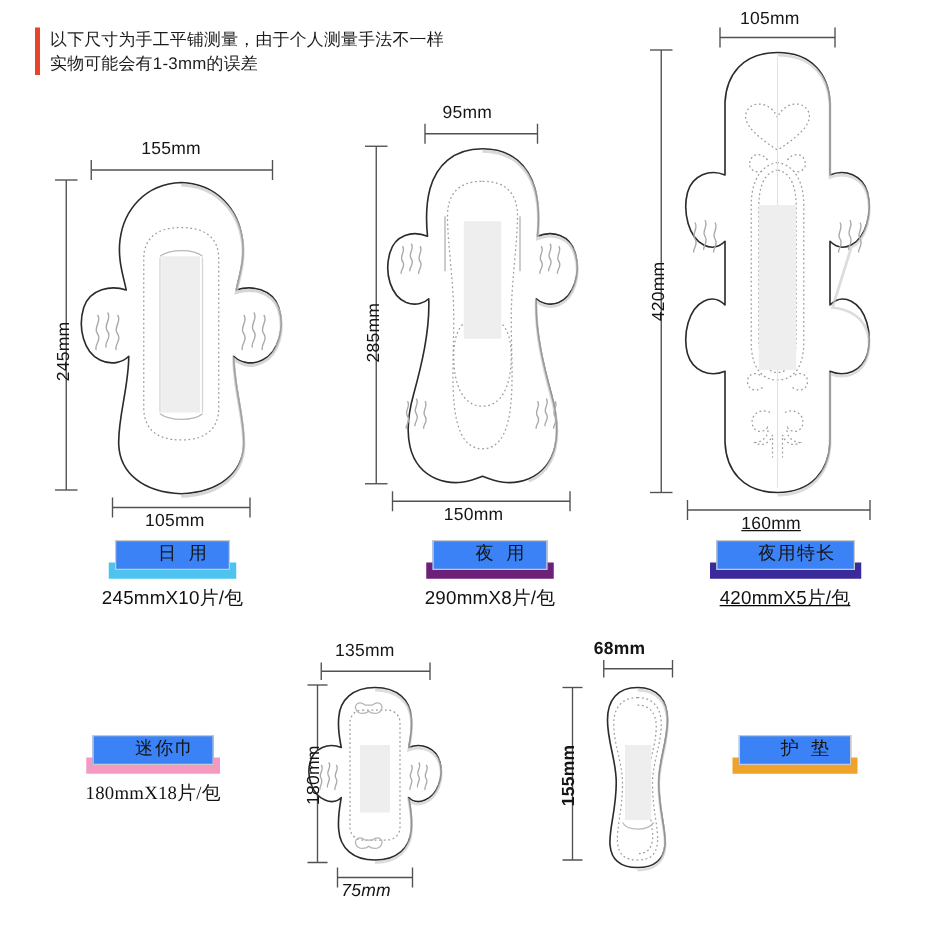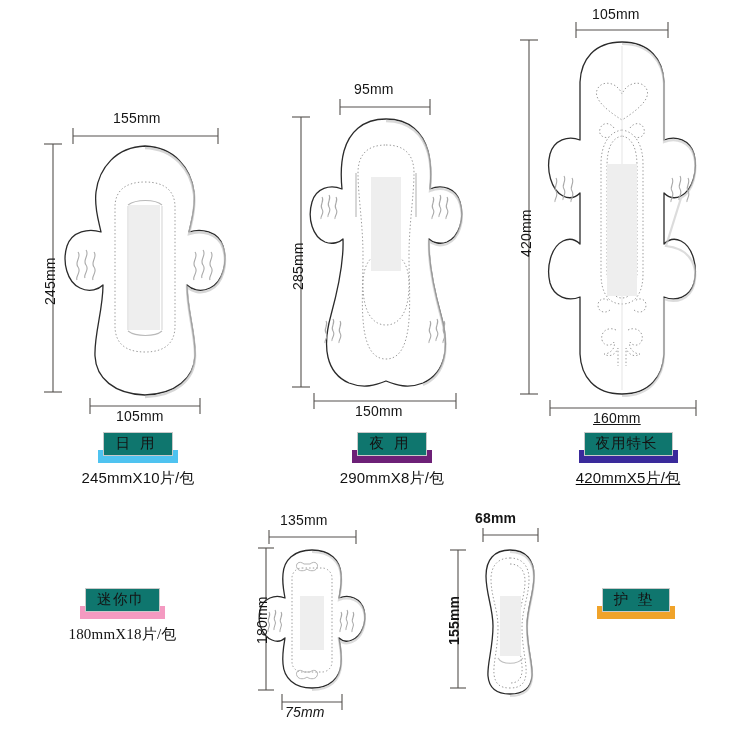--- a/index.html
+++ b/index.html
@@ -63,22 +63,22 @@
   
   .caption {
     position: absolute;
     text-align: center;
     white-space: nowrap;
   }
   .tag {
     display: inline-block;
     position: relative;
     border: 1px solid #c9c9c9;
-    background: #0f766e;
-    padding: 2px 14px 3px 8px;
+    background: #3b82f6;
+    padding: 2px 14px 3px 30px;
     font-size: 14.5px;
     color: #141414;
     line-height: 17px;
     letter-spacing: 3px;
     text-indent: 3px;
   }
   .tag .tagbar {
     position: absolute;
     left: -6px; right: -6px;
     bottom: -8px;
@@ -93,20 +93,27 @@
     letter-spacing: 0.2px;
   }
 
   .cap-side { position: absolute; white-space: nowrap; text-align: center; font-family: Liberation Serif, serif; }
 </style>
 </head>
 <body>
 
 <div id="page">
 
+  <div id="header-note">
+    <div id="header-bar" style="background: rgb(232, 68, 43);"></div>
+    <div id="header-lines">
+      <div>以下尺寸为手工平铺测量，由于个人测量手法不一样</div>
+      <div>实物可能会有1-3mm的误差</div>
+    </div>
+  </div>
 
   <div class="product" style="left:28px; top:110px; width:220px; height:380px;">
 
     <div class="figure">
       <svg width="220" height="300" viewBox="0 0 220 300">
 
         <g stroke="#55514e" stroke-width="1.1" fill="none">
           <line x1="45" y1="18" x2="45" y2="34"></line>
           <line x1="190" y1="18" x2="190" y2="34"></line>
           <line x1="45" y1="26" x2="190" y2="26"></line>
@@ -419,21 +426,21 @@
   <div class="caption" style="left:538px; top:432px; width:180px;text-decoration:underline;">
     <span class="tag-wrap">
       <span class="tag" style="letter-spacing:1px;">
         <span class="tagbar" style="background: rgb(58, 42, 155);"></span>
         <span>夜用特长</span>
       </span>
     </span>
     <div class="pack">420mmX5片/包</div>
   </div>
 
-  <div class="product" style="left:210px; top:512px; width:190px; height:225px;">
+  <div class="product" style="left:198px; top:512px; width:190px; height:225px;">
 
     <div class="figure">
       <svg width="190" height="210" viewBox="0 0 190 210">
         <g stroke="#55514e" stroke-width="1.1" fill="none">
           <line x1="59" y1="18" x2="59" y2="32"></line>
           <line x1="146" y1="18" x2="146" y2="32"></line>
           <line x1="59" y1="25" x2="146" y2="25"></line>
         </g>
         <g stroke="#55514e" stroke-width="1.1" fill="none">
           <line x1="48" y1="36" x2="64" y2="36"></line>

